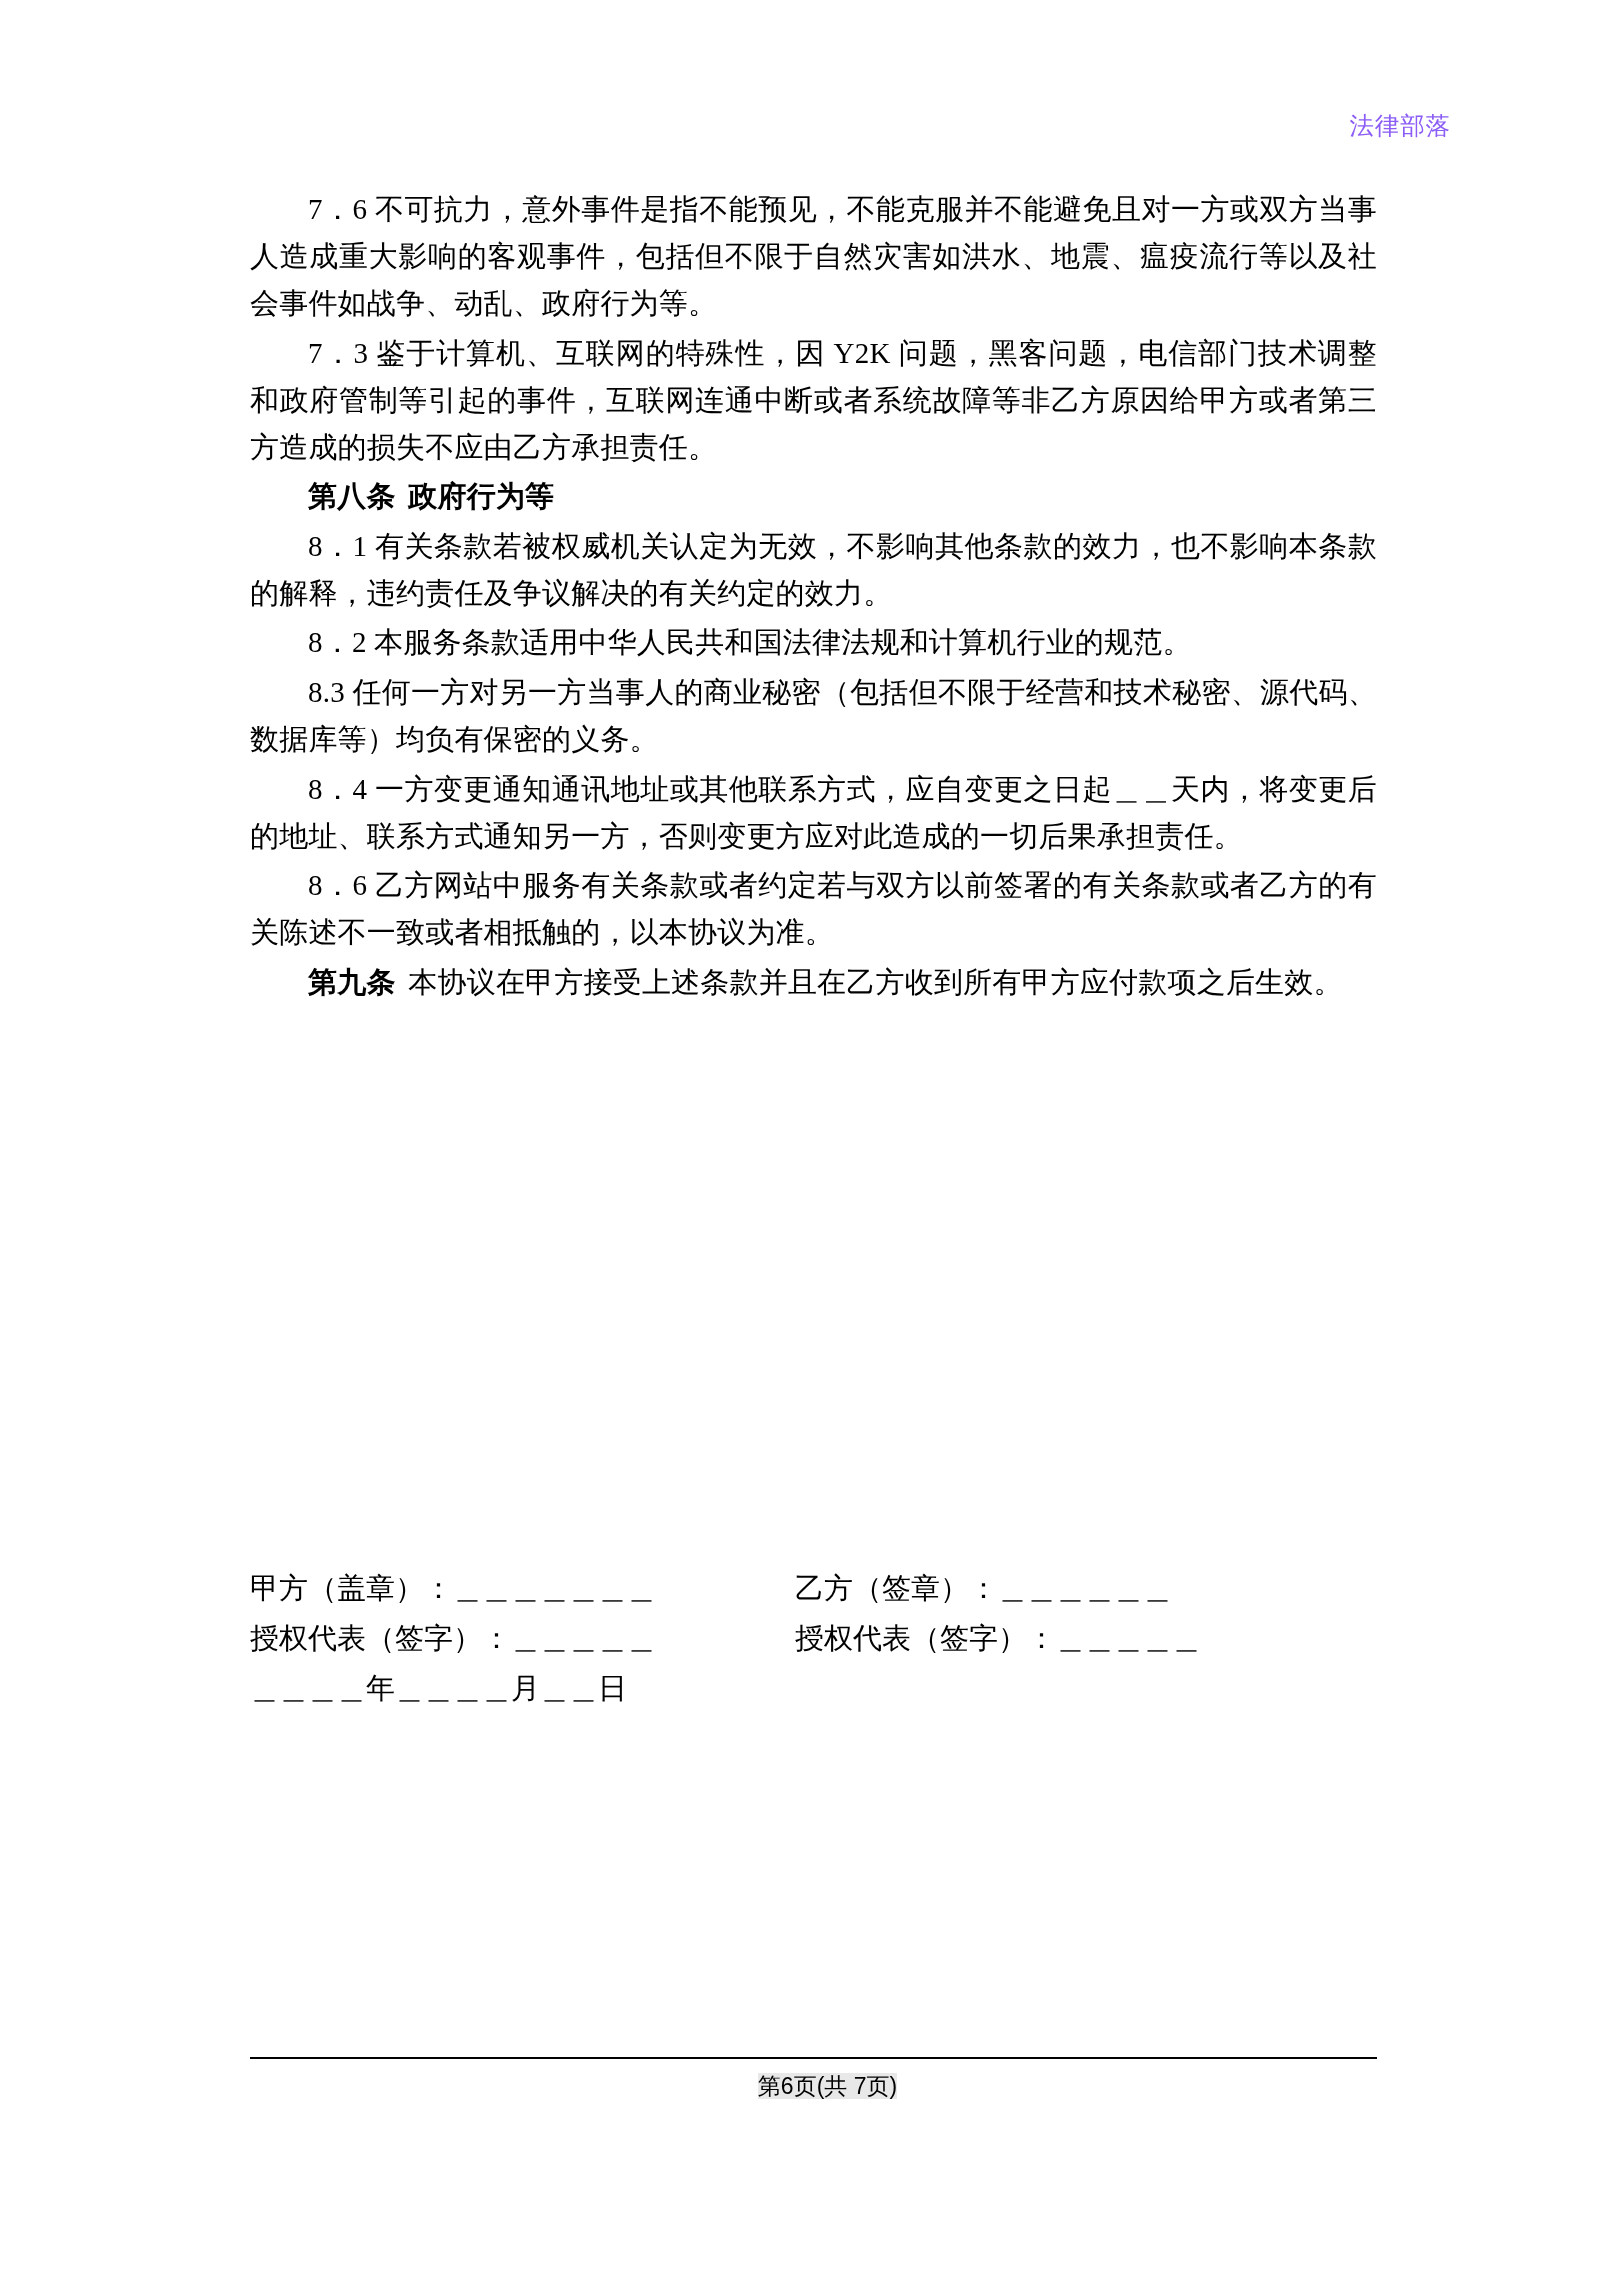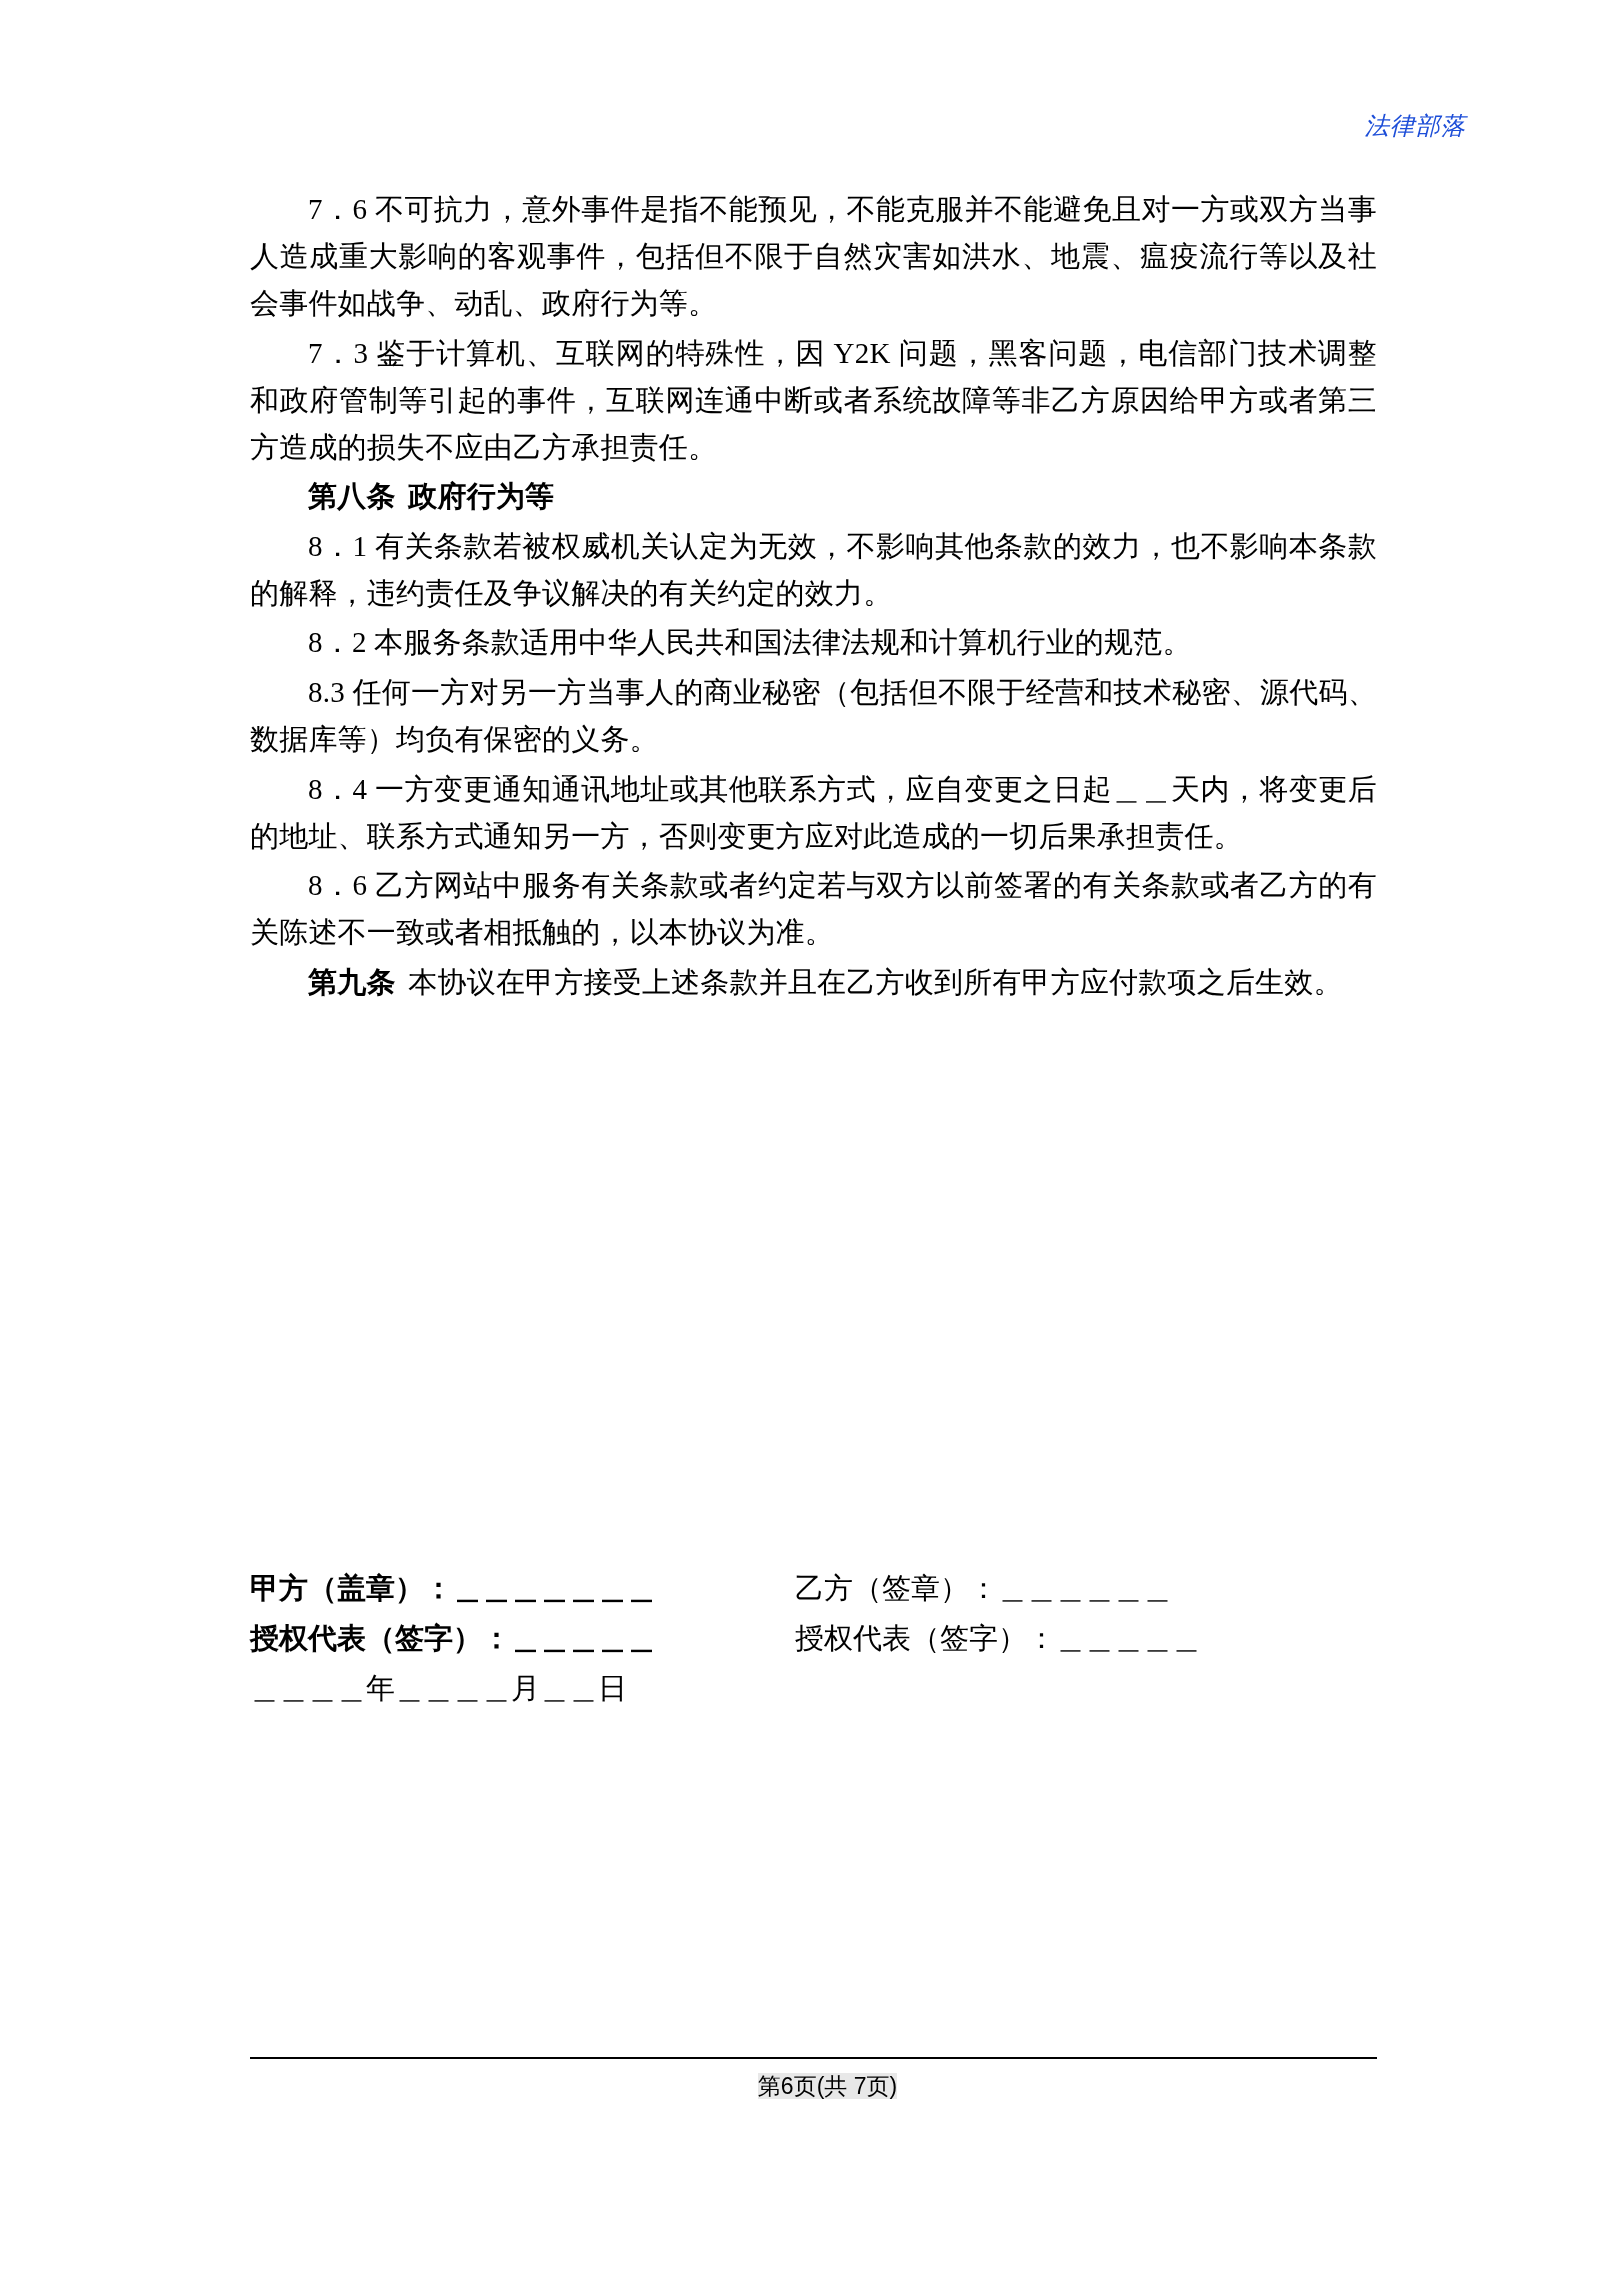--- a/index.html
+++ b/index.html
@@ -18,26 +18,25 @@
   .page {
     position: relative;
     width: 1623px;
     height: 2294px;
     box-sizing: border-box;
     padding: 0;
   }
   .header {
     position: absolute;
     top: 109px;
-    right: 157px;
+    right: 172px;
     font-family: "Liberation Sans", "DejaVu Sans", sans-serif;
     font-size: 24.5px;
     letter-spacing: 0.9px;
-    color: #1d4ed8;
-    font-style: italic;
+    color: #8b5cf6;
   }
   .content {
     position: absolute;
     top: 186px;
     left: 250px;
     width: 1127px;
   }
   p.para {
     margin: 0 0 2.7px 0;
     font-size: 29px;
@@ -69,21 +68,20 @@
     width: 1127px;
     font-size: 29px;
     line-height: 1.72;
   }
   .sig-row {
     display: flex;
     white-space: pre;
   }
   .sig-col-a {
     width: 545px;
-    font-weight: bold;
   }
   .sig-col-b {
     width: 582px;
   }
   .footer-rule {
     position: absolute;
     left: 250px;
     top: 2057px;
     width: 1127px;
     height: 1.8px;

